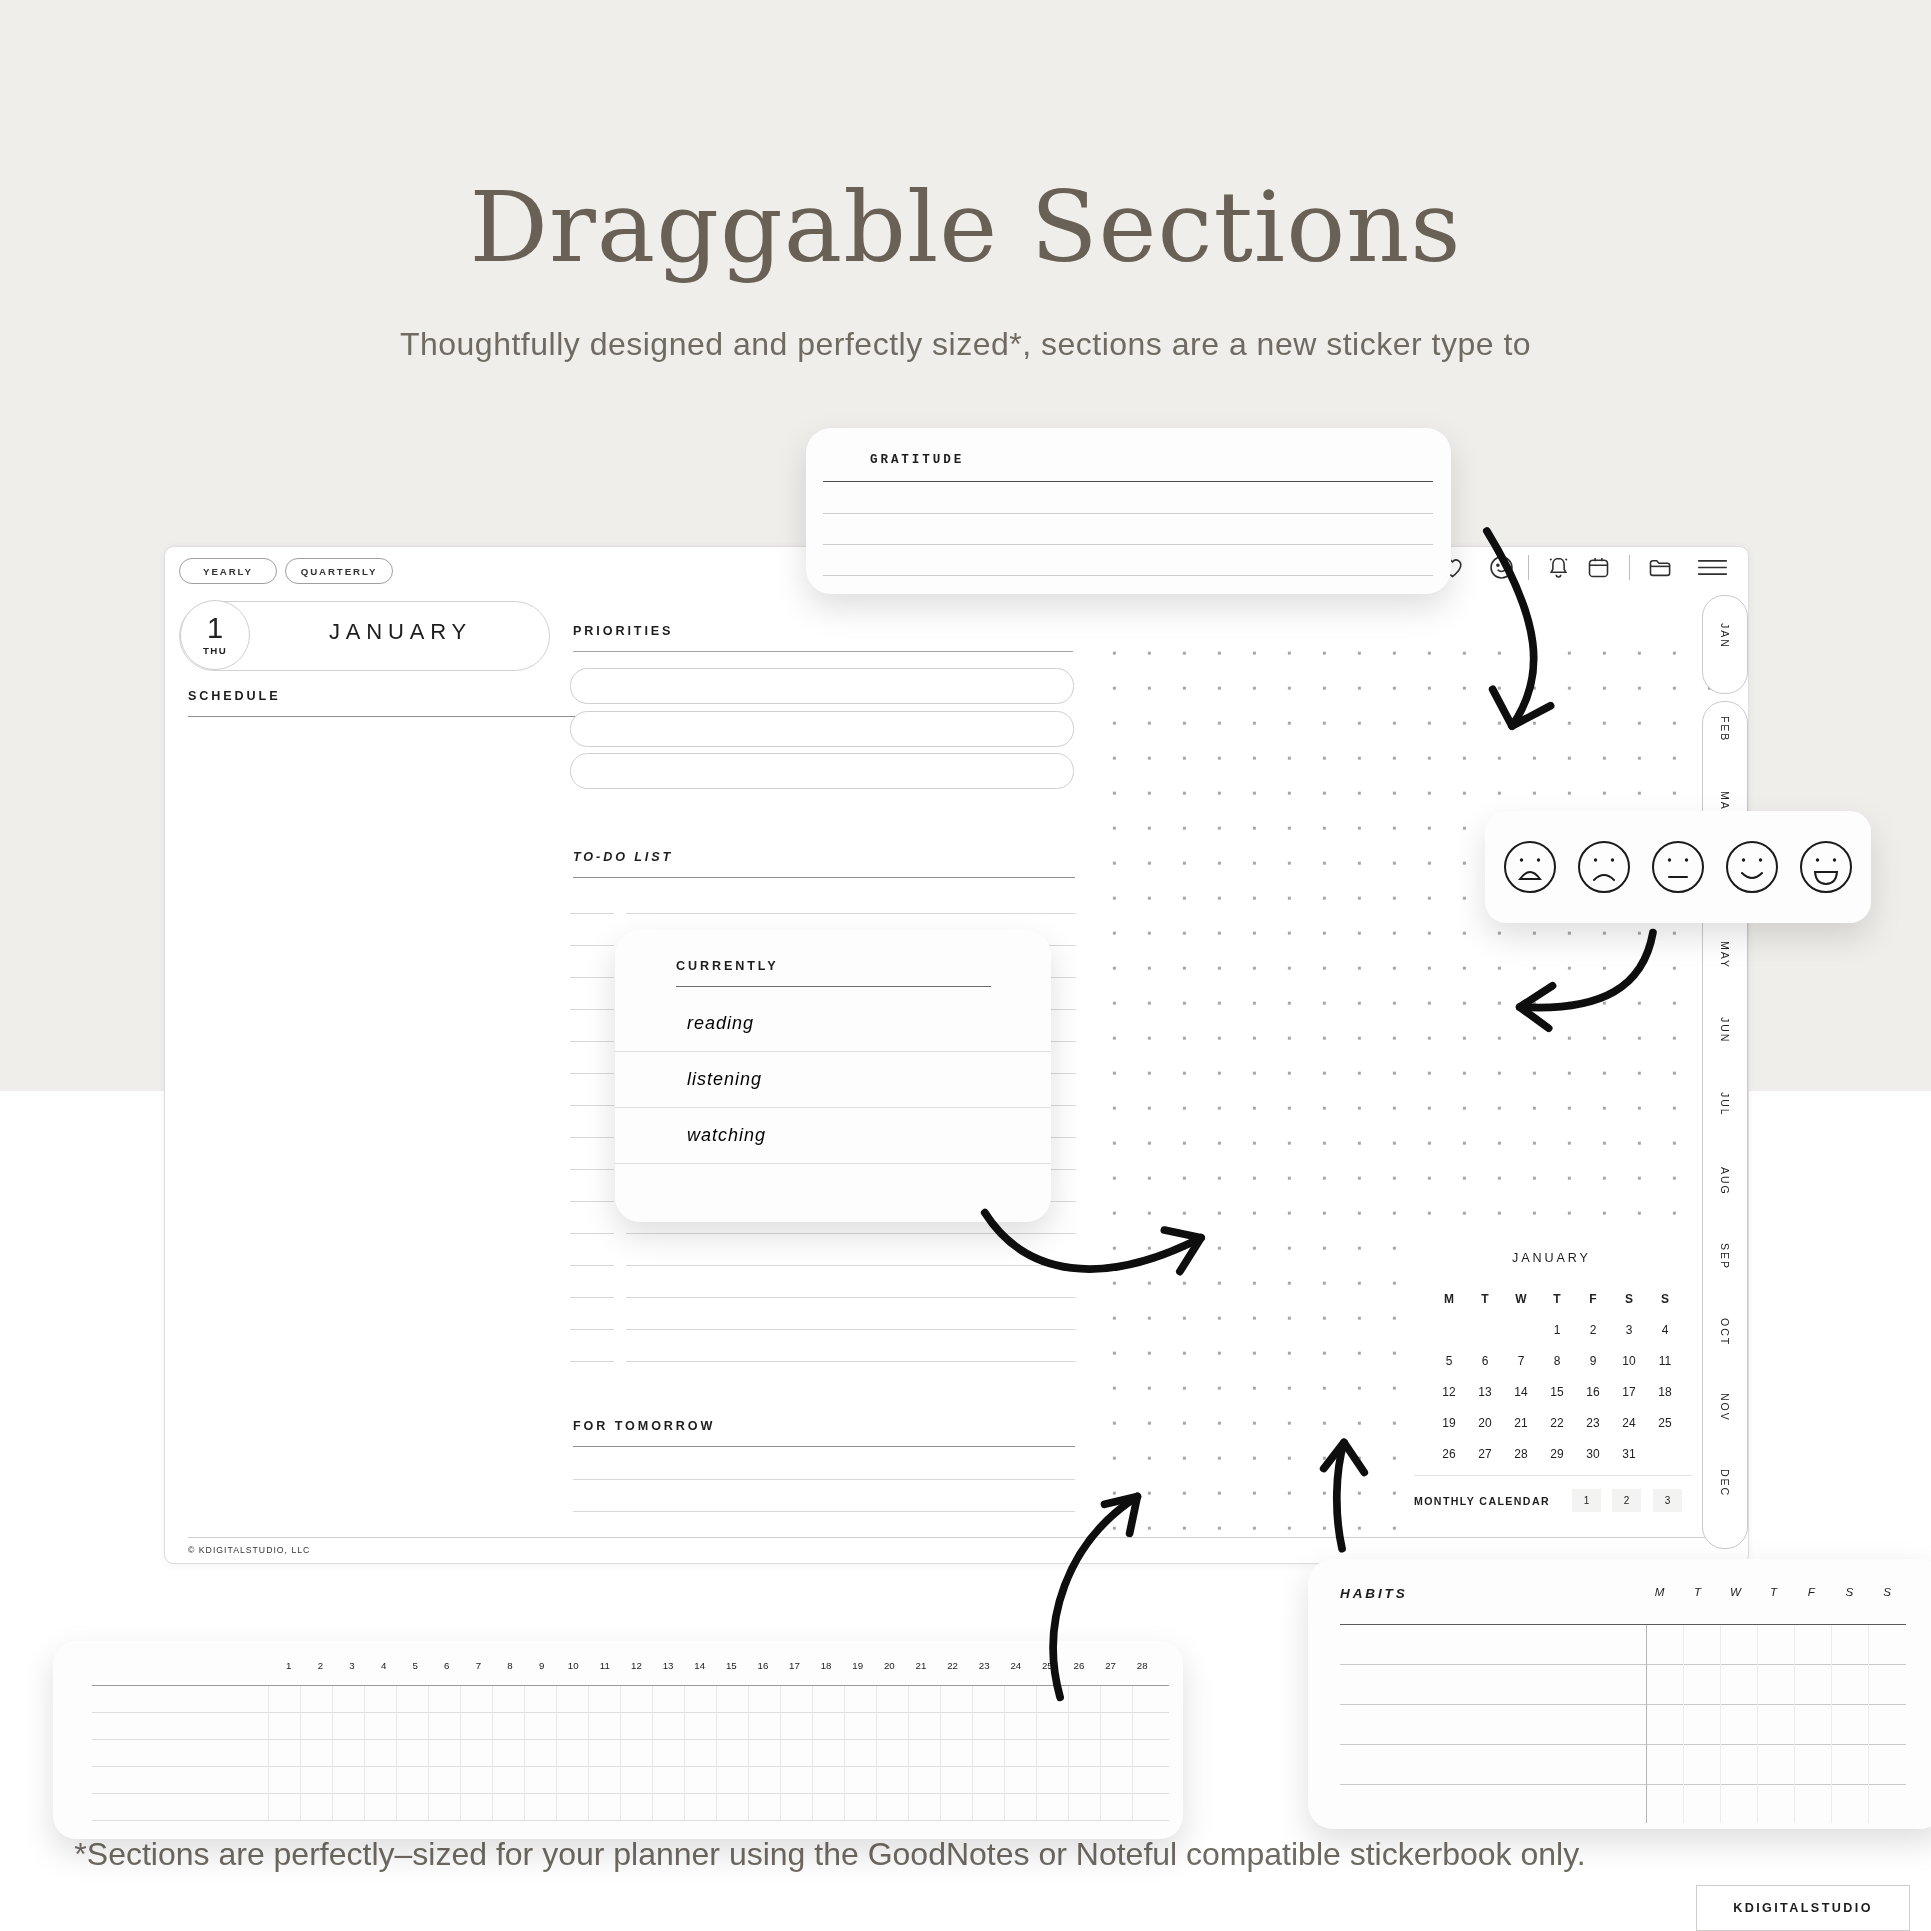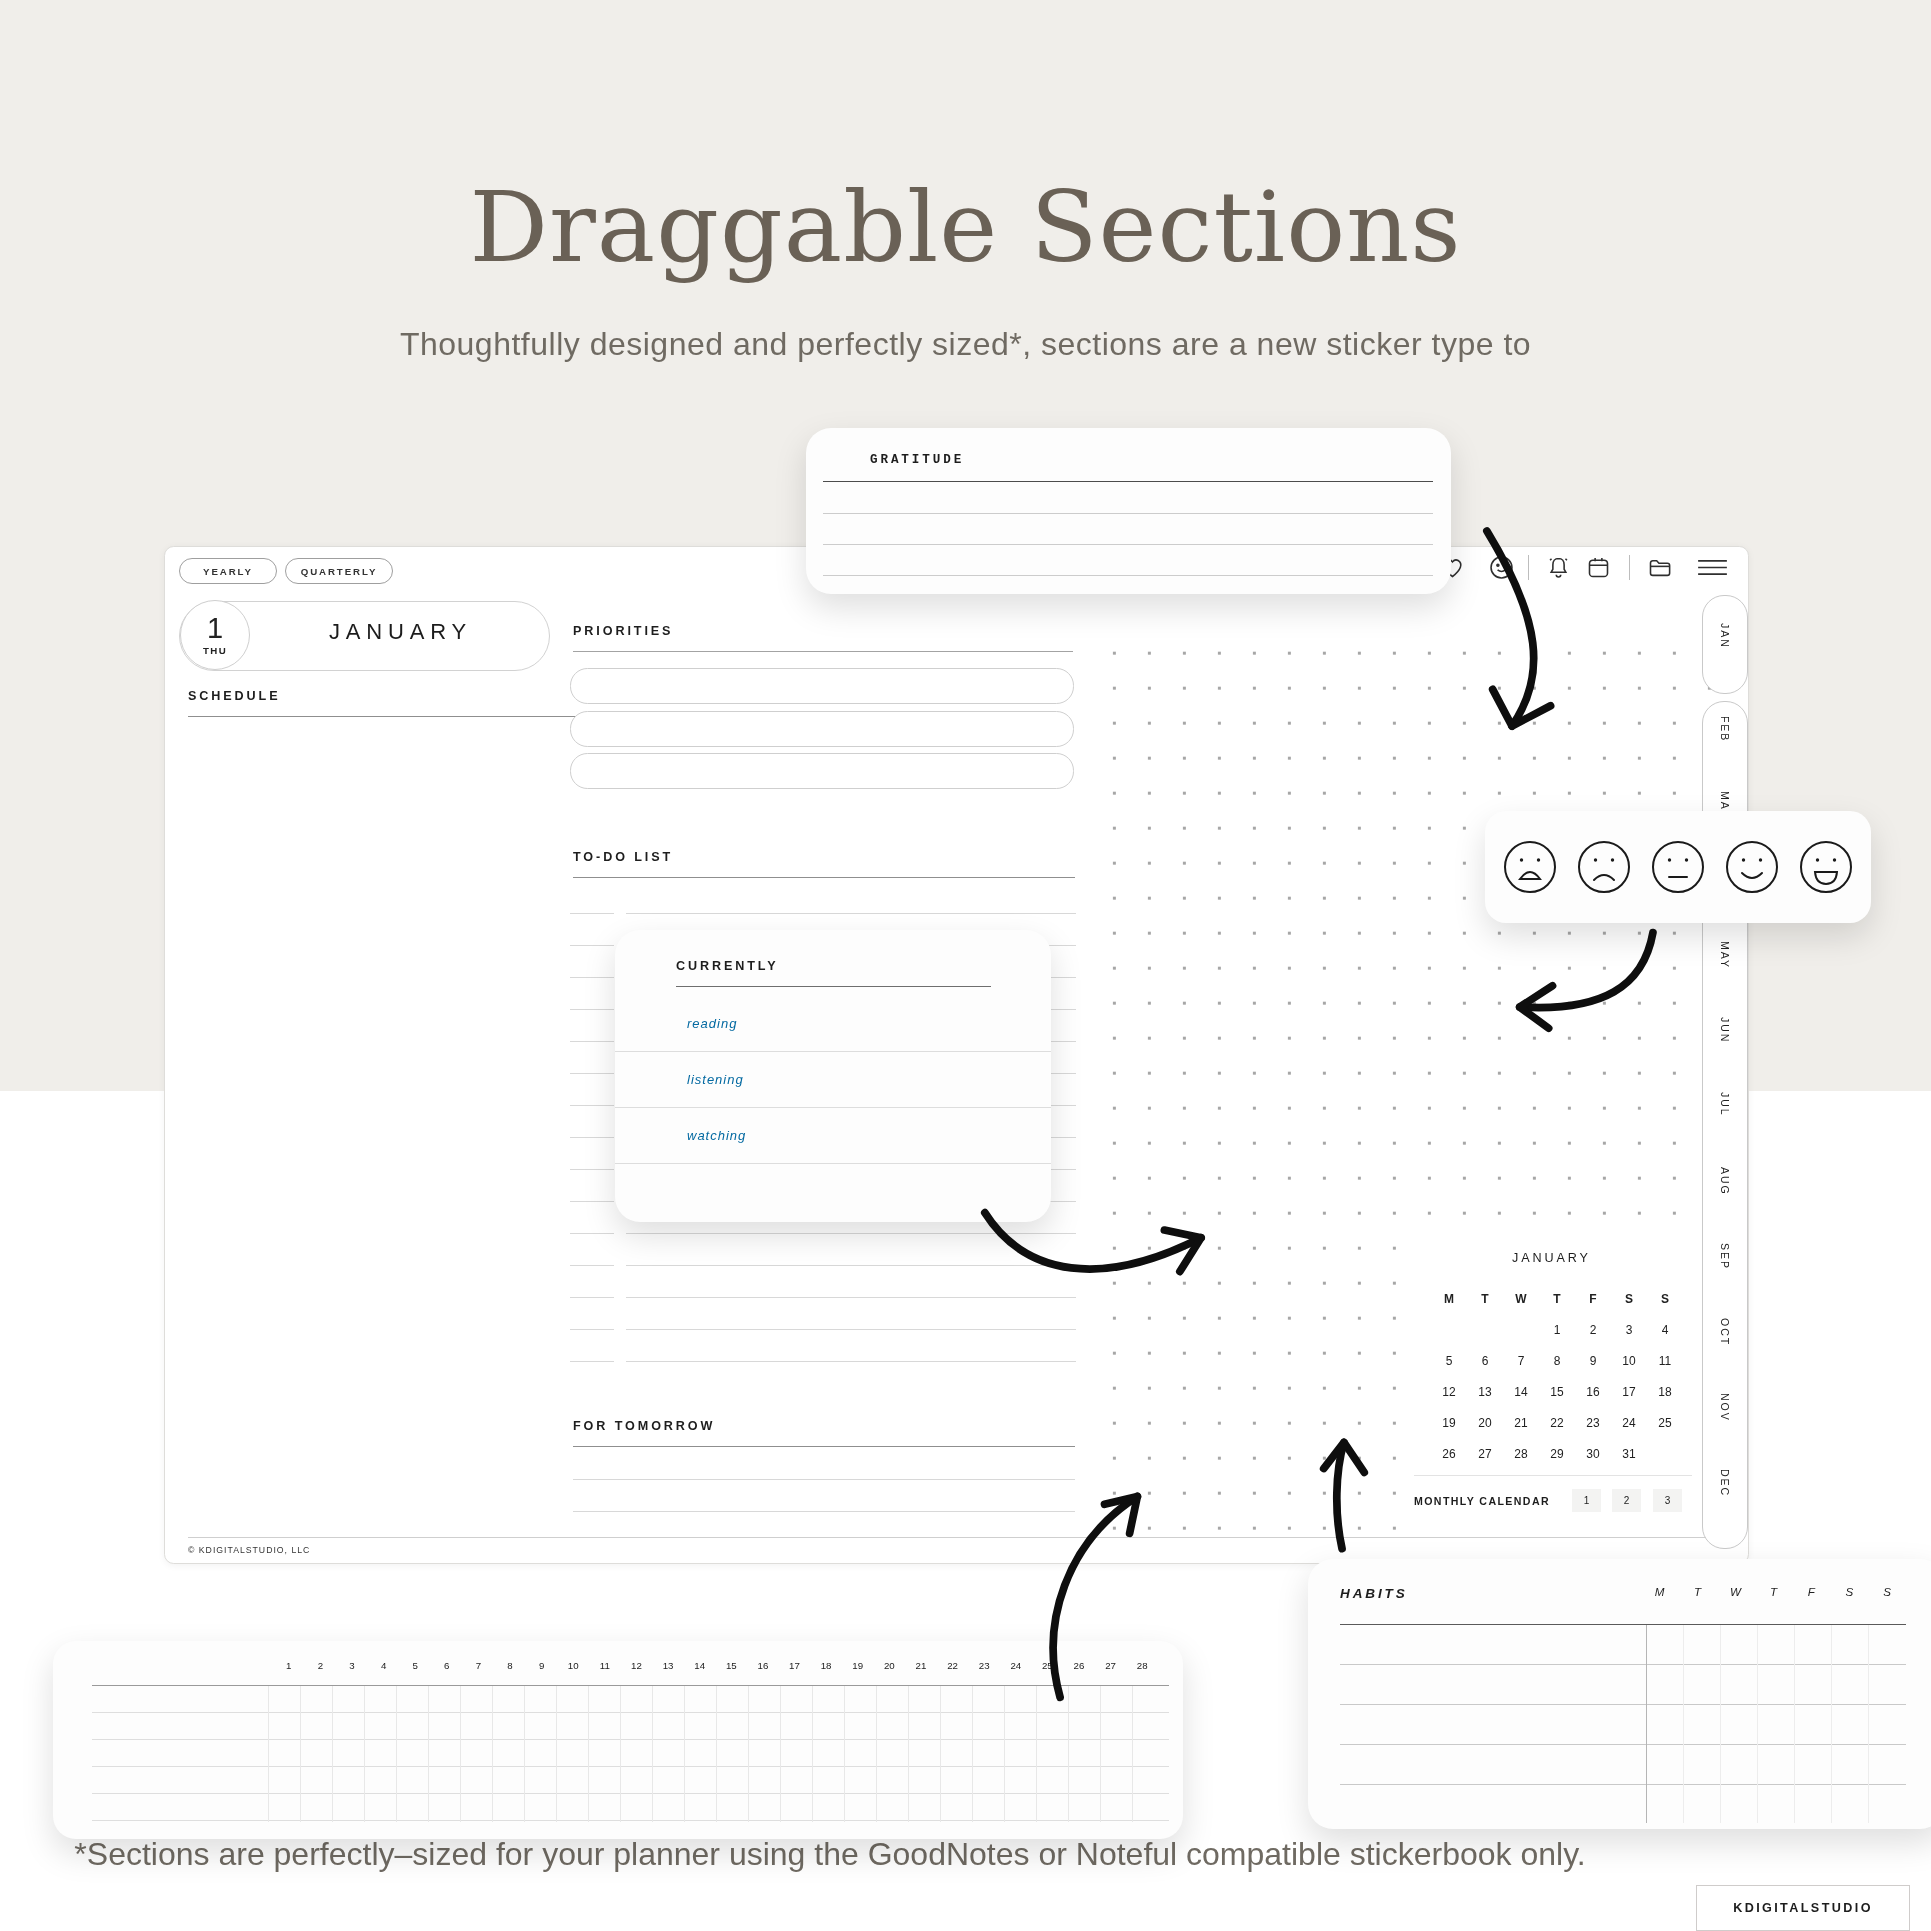--- a/index.html
+++ b/index.html
@@ -46,21 +46,21 @@
   #minical-divider{left:1414px;top:1475px;width:278px;height:1px;background:#e3e3e3;}
   #minical-footer-label{left:1414px;top:1495px;font-size:10.6px;font-weight:700;letter-spacing:1.4px;color:#1d1d1d;}
   .mc-page{position:absolute;top:1489px;width:29px;height:23px;background:#f3f3f2;font-size:10px;
     display:flex;align-items:center;justify-content:center;color:#222;cursor:pointer;}
   
   .sticker{background:#fdfdfd;border-radius:25px;box-shadow:0 13.5px 33px rgba(0,0,0,.13);z-index:5;}
   .stitle{font-size:12.6px;font-weight:700;letter-spacing:2.9px;color:#1d1d1d;}
   .lightline{height:1px;background:#ccc;}
   .darkline{height:1px;background:#4c4c4c;}
   .cur-row{height:55px;border-bottom:1px solid #ddd;display:flex;align-items:center;}
-  .cur-label{font-style:italic;font-size:13px;letter-spacing:1px;color:#0369a1;padding-left:72px;}
+  .cur-label{font-style:italic;font-size:18px;letter-spacing:1px;color:#000000;padding-left:72px;}
   .face{width:56px;height:56px;}
   
   #habits-rows{background:repeating-linear-gradient(to bottom,transparent 0 39px,#c9c9c9 39px 40px);}
   #habits-cols{background:repeating-linear-gradient(to right,transparent 0 36px,#ededed 36px 37px);}
   .h-day{width:15.4px;text-align:center;font-size:11.6px;color:#222;}
   
   #tracker-hlines{background:repeating-linear-gradient(to bottom,transparent 0 26px,#dedede 26px 27px);}
   #tracker-vlines{background:repeating-linear-gradient(to right,#e8e8e8 0 1px,transparent 1px 32px);}
   .t-num{font-size:9.7px;color:#222;width:13.5px;text-align:center;}
   
@@ -121,21 +121,21 @@
   <div class="abs seclabel" style="left:188px;top:689px;">SCHEDULE</div>
   <div class="abs hline" style="left:188px;top:716px;width:427px;"></div>
   <div class="abs ruled" style="left:188px;top:737px;width:427px;height:765px;"></div>
 
   <div class="abs seclabel" style="left:573px;top:624px;">PRIORITIES</div>
   <div class="abs hline" style="left:573px;top:651px;width:500px;background:#a3a3a3;"></div>
   <div class="abs inputpill" style="left:570px;top:668px;width:502px;"></div>
   <div class="abs inputpill" style="left:570px;top:711px;width:502px;"></div>
   <div class="abs inputpill" style="left:570px;top:753px;width:502px;"></div>
 
-  <div class="abs seclabel" style="left:573px;top:850px;">TO-DO LIST</div>
+  <div class="abs seclabel" style="left:573px;top:850px;font-style:italic;">TO-DO LIST</div>
   <div class="abs hline" style="left:573px;top:877px;width:502px;"></div>
   <div class="abs ruled33" style="left:570px;top:882px;width:44px;height:511px;"></div>
   <div class="abs ruled33" style="left:626px;top:882px;width:450px;height:511px;"></div>
 
   <div class="abs seclabel" style="left:573px;top:1419px;">FOR TOMORROW</div>
   <div class="abs hline" style="left:573px;top:1446px;width:502px;"></div>
   <div class="abs ruled33" style="left:573px;top:1448px;width:502px;height:77px;"></div>
 
   <div class="abs" style="left:188px;top:1537px;width:1535px;height:1px;background:#cfcfcf;"></div>
   <div class="abs" style="left:188px;top:1545px;font-size:8.7px;letter-spacing:1px;color:#333;text-align:center;">© KDIGITALSTUDIO, LLC</div>

